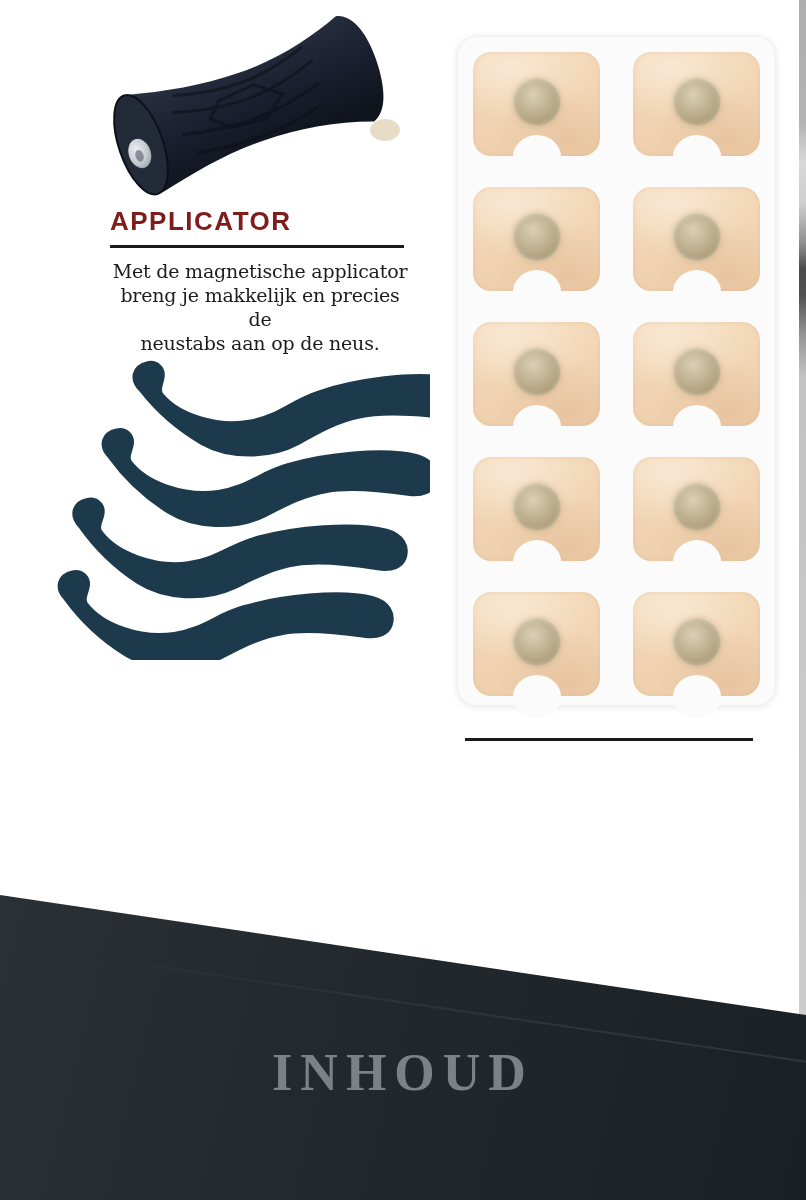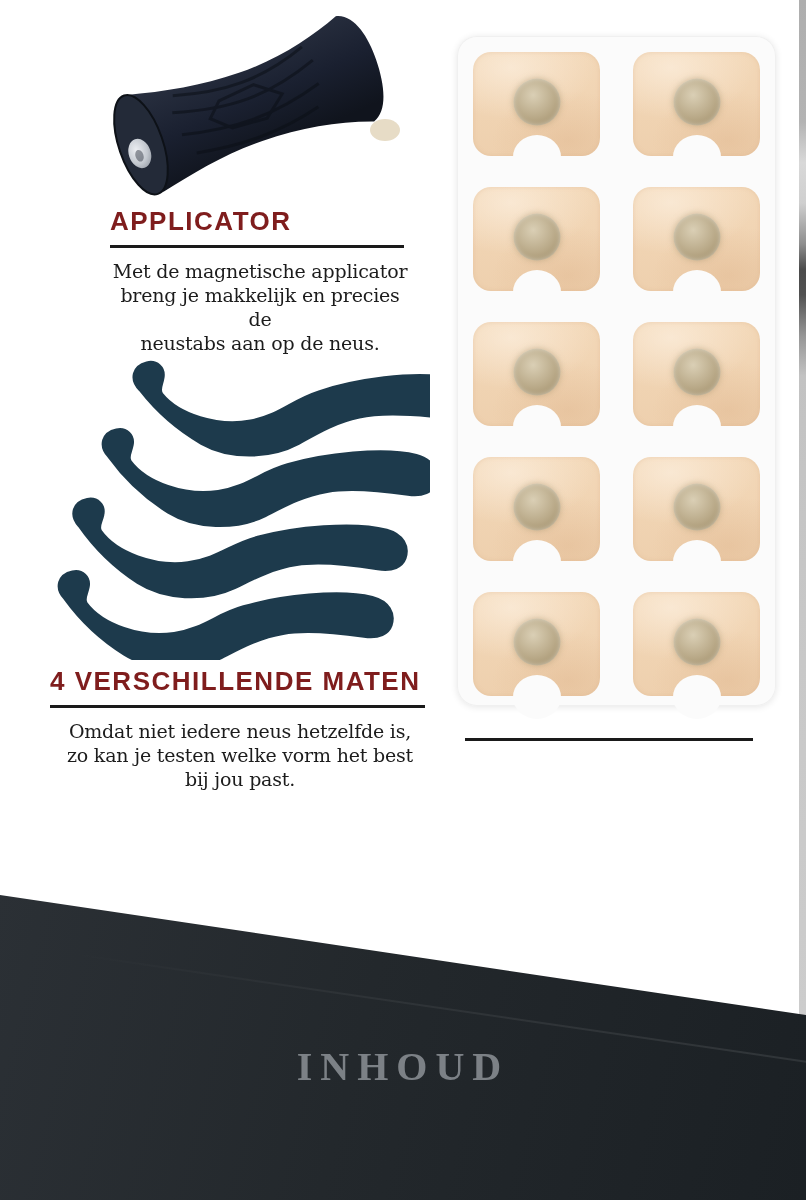--- a/index.html
+++ b/index.html
@@ -62,21 +62,21 @@
     background:linear-gradient(104deg,#2b3035 0%,#23282c 45%,#1b2024 100%);
     clip-path:polygon(0 14px,100% 134px,100% 100%,0 100%);
   }
   .footer-seam{
     position:absolute;left:-2%;top:59px;width:106%;height:2px;
     background:linear-gradient(90deg,transparent 10%,rgba(255,255,255,.05) 45%,rgba(255,255,255,.09) 90%);
     transform:rotate(8.35deg);transform-origin:left top;
   }
   .inhoud{
     position:absolute;left:0;top:162px;width:100%;text-align:center;
-    font-family:"Liberation Serif",serif;font-weight:bold;font-size:40px;
+    font-family:"Liberation Serif",serif;font-weight:bold;font-size:52px;
     letter-spacing:8px;color:#7c8186;
   }
   
   .edge-strip{
     position:absolute;right:0;top:0;width:7px;height:1016px;z-index:2;
     background:linear-gradient(180deg,
       #aeaeae 0%, #b3b3b3 12%, #d8d8d8 16%, #cfcfcf 20%,
       #8e8e8e 24%, #4b4b4b 26.5%, #515151 29%, #959595 33%,
       #c2c2c2 37%, #c8c8c8 65%, #cccccc 100%);
   }
@@ -136,27 +136,20 @@
            C 52 73 30 52 16 34 Z"></path>
     </defs>
     <g fill="#1d3a4c" stroke="#ffffff" stroke-width="3">
       <use href="#clipShape" transform="translate(72,6)"></use>
       <use href="#clipShape" transform="translate(40,78) rotate(2 170 50)"></use>
       <use href="#clipShape" transform="translate(10,150) rotate(3 170 50)"></use>
       <use href="#clipShape" transform="translate(-4,220) rotate(2 170 50)"></use>
     </g>
   </svg>
 
-  <div class="block block-maten">
-    <h2>4 VERSCHILLENDE MATEN</h2>
-    <div class="rule"></div>
-    <p>Omdat niet iedere neus hetzelfde is,
-zo kan je testen welke vorm het best
-bij jou past.</p>
-  </div>
 
   <div class="sheet">
     <div class="tab-grid">
         <div class="tab">
           <div class="magnet"></div>
         </div>
         <div class="tab">
           <div class="magnet"></div>
         </div>
         <div class="tab">

